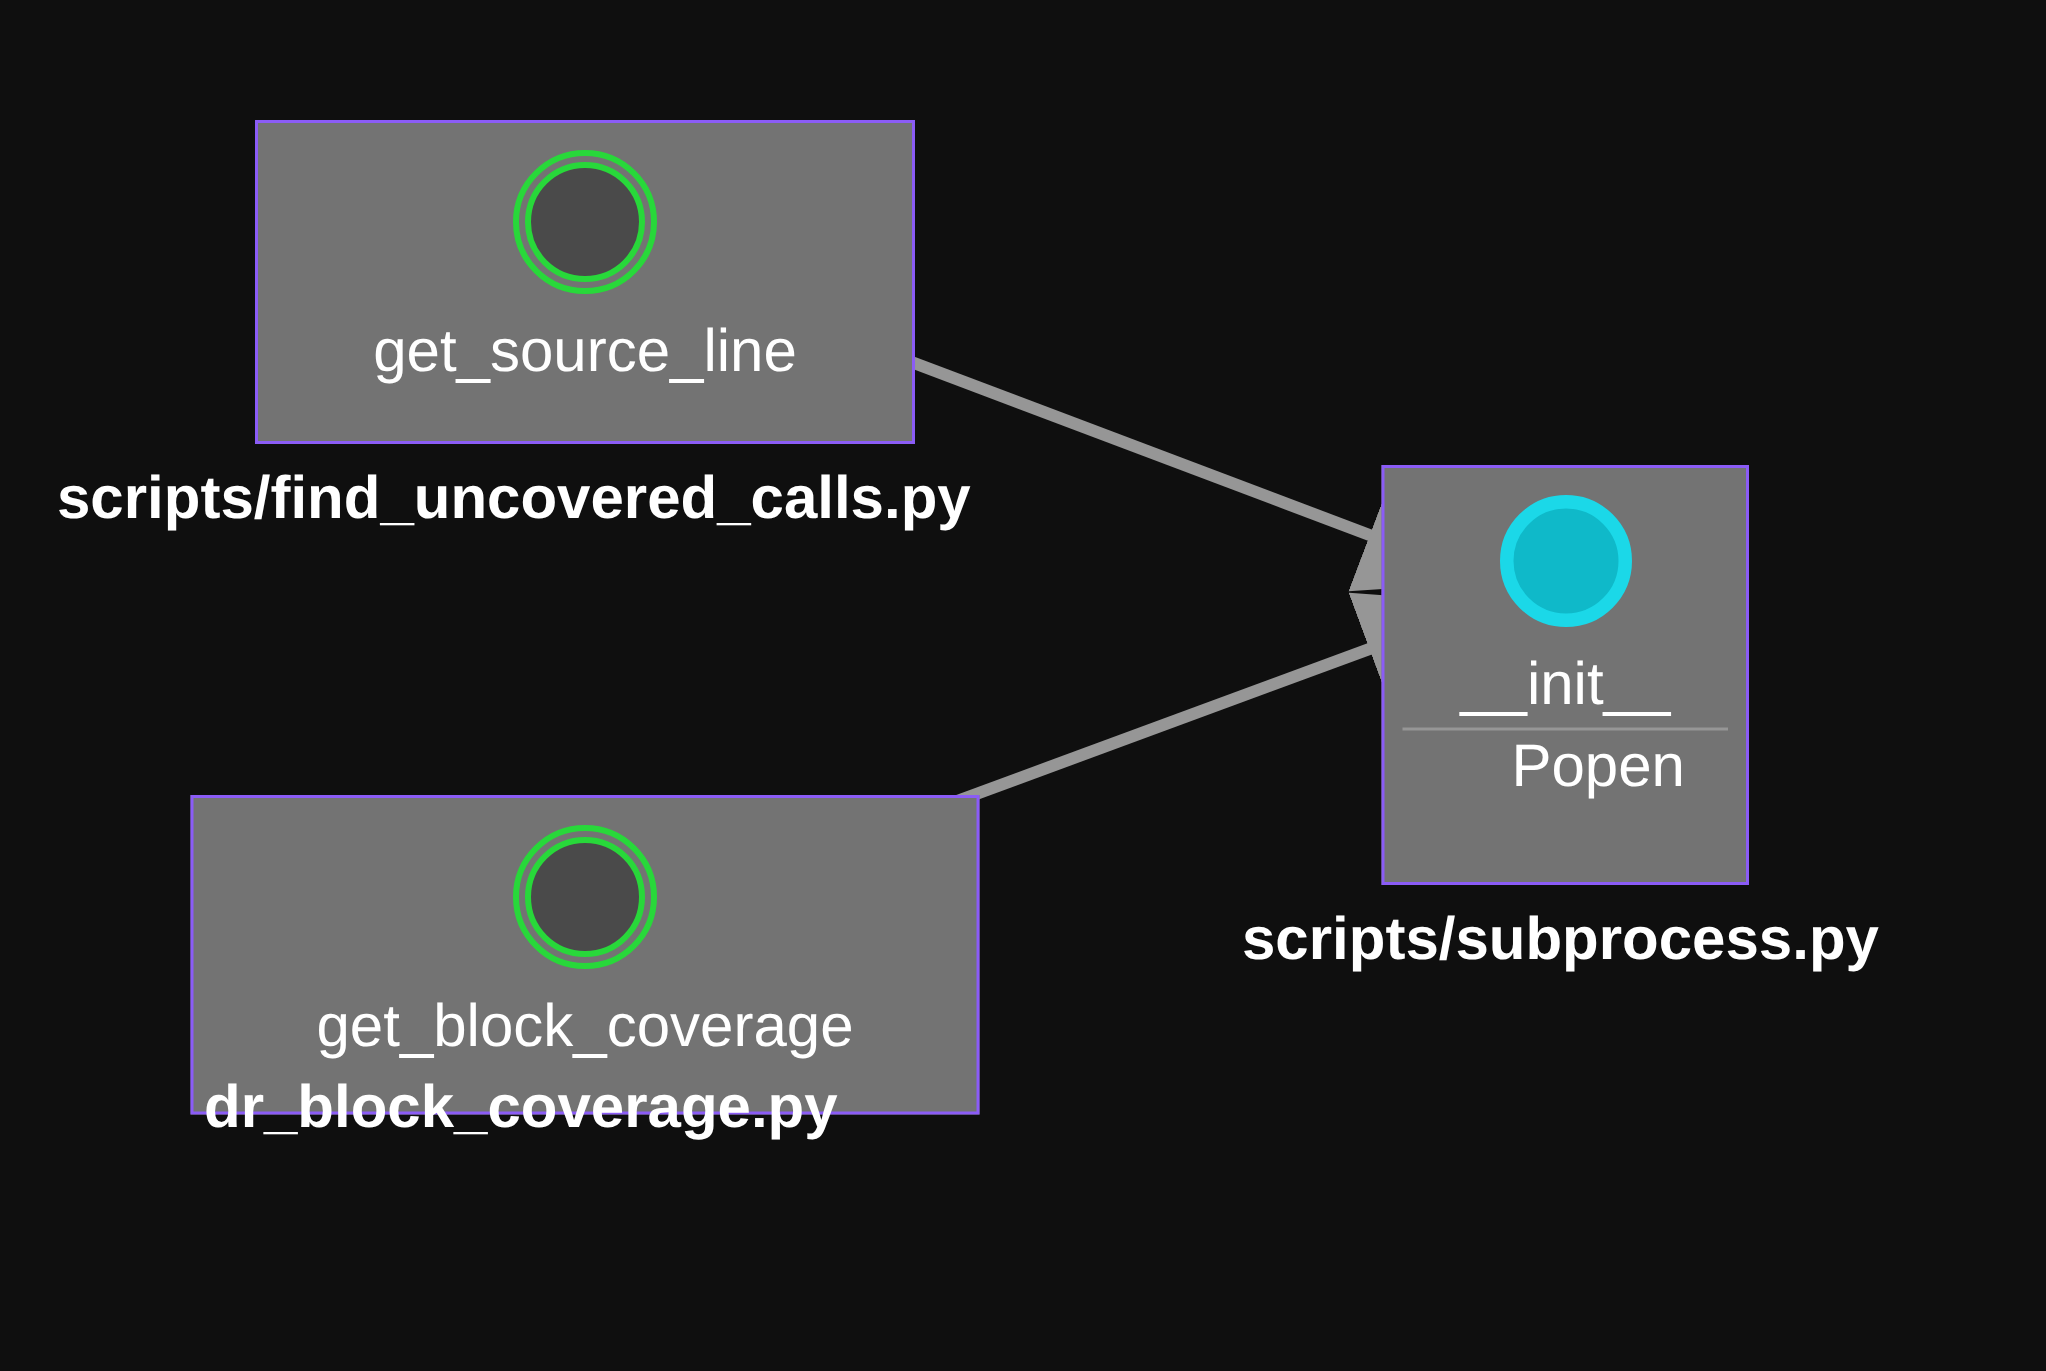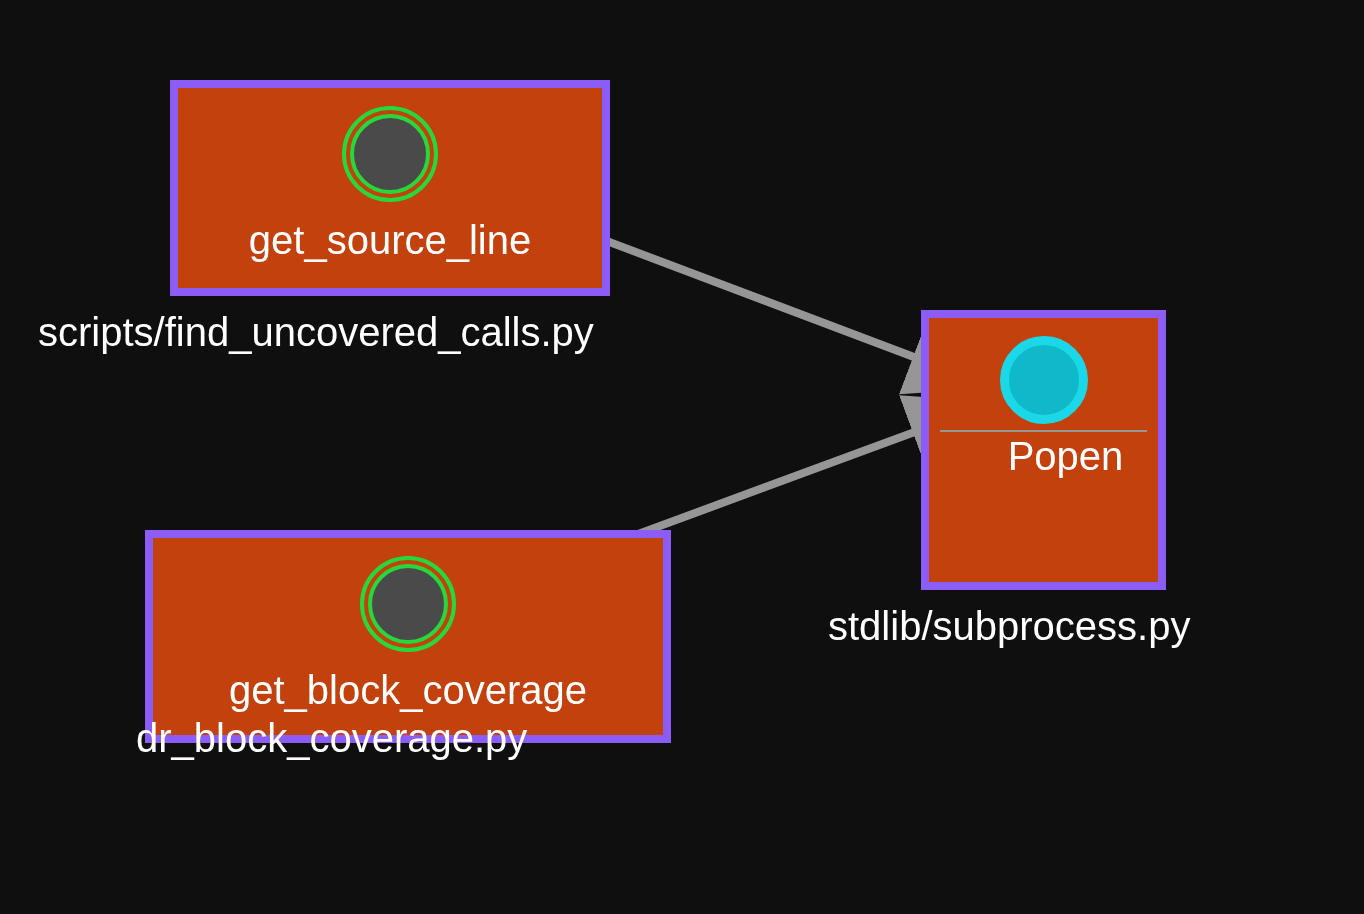--- a/index.html
+++ b/index.html
@@ -6,22 +6,22 @@
     body {
       background: #0f0f0f;
       width: 1364px;
       height: 914px;
       position: relative;
       font-family: Arial, Helvetica, sans-serif;
       overflow: hidden;
     }
     .node-box {
       position: absolute;
-      background: #c2410c;
-      border: 8px solid #8b5cf6;
+      background: #737373;
+      border: 2px solid #8b5cf6;
       display: flex;
       flex-direction: column;
       align-items: center;
       justify-content: flex-start;
       padding-top: 18px;
     }
     .circle-outer {
       width: 96px;
       height: 96px;
       border-radius: 50%;
@@ -56,20 +56,21 @@
       color: #ffffff;
       font-size: 40px;
       white-space: nowrap;
       margin-left: 44px;
     }
     .file-label {
       position: absolute;
       color: #ffffff;
       font-size: 40px;
       white-space: nowrap;
+      font-weight: bold;
     }
     .divider {
       width: 90%;
       height: 2px;
       background: #969696;
       margin-top: 6px;
       margin-bottom: 2px;
     }
     svg.edges {
       position: absolute;
@@ -102,26 +103,27 @@
 </svg>
 
 <div class="node-box" style="left:170px; top:80px; width:440px; height:216px;">
   <div class="circle-outer circle-green">
     <div class="circle-green-inner"></div>
   </div>
   <div class="node-label">get_source_line</div>
 </div>
 <div class="file-label" style="left:38px; top:310px;">scripts/find_uncovered_calls.py</div>
 
-<div class="node-box" style="left:145px; top:530px; width:526px; height:213px;">
+<div class="node-box" style="left:127px; top:530px; width:526px; height:213px;">
   <div class="circle-outer circle-green">
     <div class="circle-green-inner"></div>
   </div>
   <div class="node-label">get_block_coverage</div>
 </div>
 <div class="file-label" style="left:136px; top:716px;">dr_block_coverage.py</div>
 
 <div class="node-box" style="left:921px; top:310px; width:245px; height:280px;">
   <div class="circle-outer circle-cyan"></div>
+  <div class="node-label">__init__</div>
   <div class="divider"></div>
   <div class="node-sublabel">Popen</div>
 </div>
-<div class="file-label" style="left:828px; top:604px;">stdlib/subprocess.py</div>
+<div class="file-label" style="left:828px; top:604px;">scripts/subprocess.py</div>
 
 </body></html>

